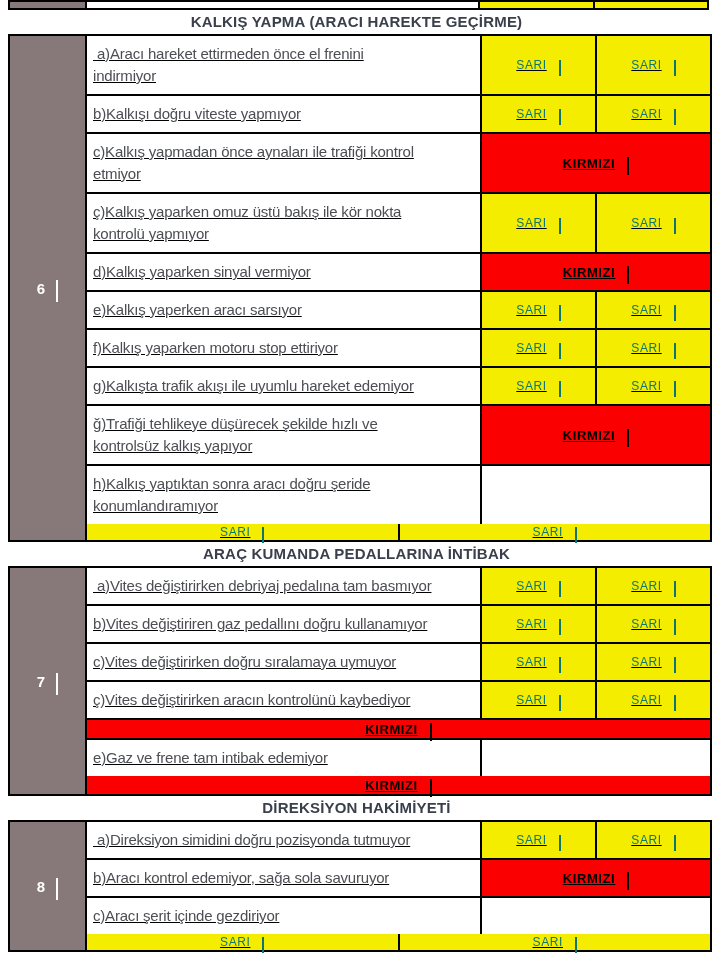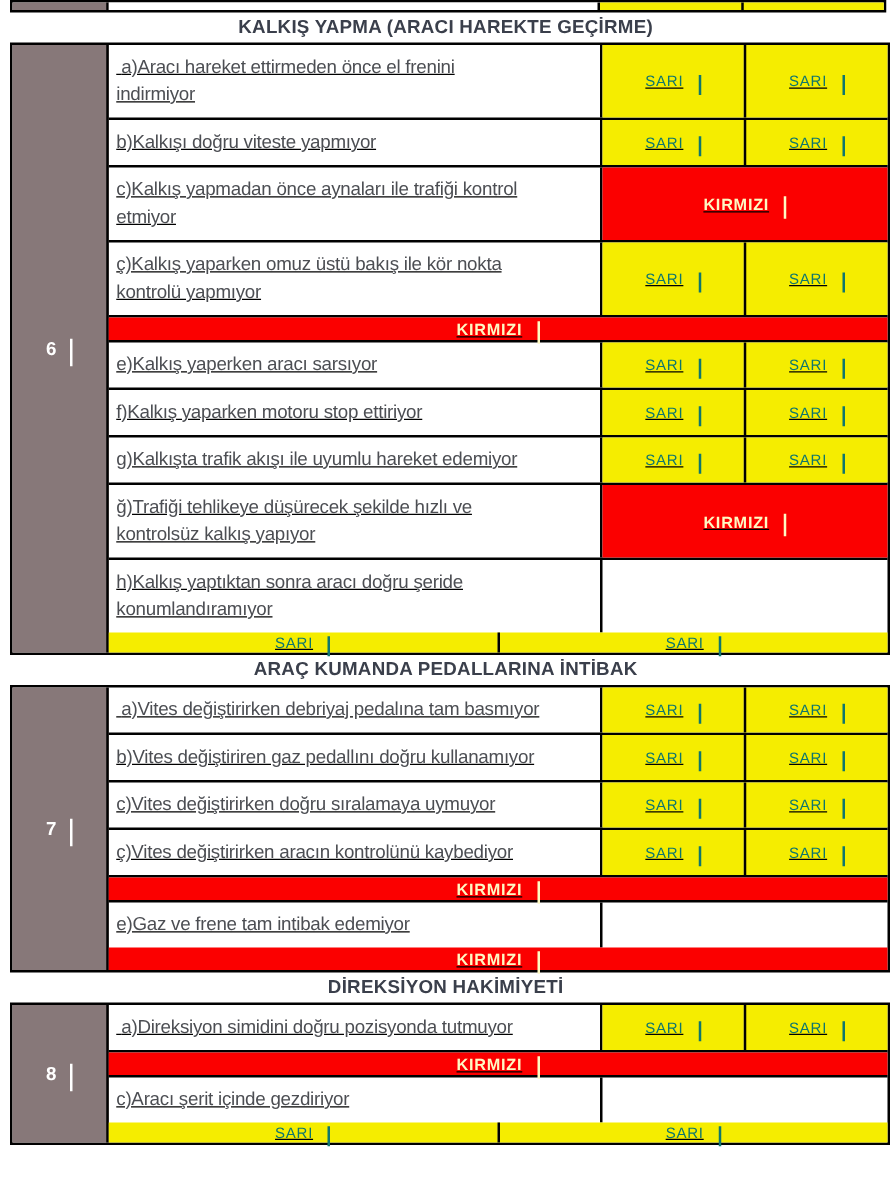--- a/index.html
+++ b/index.html
@@ -48,21 +48,21 @@
     font-size:15px;line-height:22px;color:var(--body-text);
     letter-spacing:-0.2px;white-space:pre-wrap;
     display:flex;align-items:center;
   }
   .res{flex:1;display:flex;align-items:stretch;}
   .cell{display:flex;align-items:center;justify-content:center;}
   .cell.sari{flex:1;background:var(--yellow);color:#0f766e;}
   .cell.sari .txt{font-size:12px;letter-spacing:.6px;}
   .cell.sari .bar{height:16px;margin-left:12px;transform:translateY(3px);}
   .cell.second{border-left:2px solid var(--border);}
-  .cell.kirmizi{flex:1;background:var(--red);color:#fef9c3;}
+  .cell.kirmizi{flex:1;background:var(--red);color:#000000;}
   .cell.kirmizi .txt{font-size:13px;font-weight:bold;letter-spacing:.6px;}
   .cell.kirmizi .bar{height:18px;margin-left:12px;transform:translateY(3px);}
 </style>
 </head>
 <body>
 
 <div class="page">
   <div class="partial-row">
     <div class="p-num"></div>
     <div class="p-desc"></div>
@@ -129,20 +129,21 @@
                   <span class="bar"></span>
       </div>
       <div class="cell sari second">
         <span class="txt">SARI</span>
                   <span class="bar"></span>
       </div>
     </div>
   </div>
 
   <div class="row">
+    <div class="desc">d)Kalkış yaparken sinyal vermiyor</div>
     <div class="res">
       <div class="cell kirmizi">
         <span class="txt">KIRMIZI</span>
                   <span class="bar"></span>
       </div>
     </div>
   </div>
 
   <div class="row">
     <div class="desc">e)Kalkış yaperken aracı sarsıyor</div>
@@ -317,20 +318,21 @@
                   <span class="bar"></span>
       </div>
       <div class="cell sari second">
         <span class="txt">SARI</span>
                   <span class="bar"></span>
       </div>
     </div>
   </div>
 
   <div class="row">
+    <div class="desc">b)Aracı kontrol edemiyor, sağa sola savuruyor</div>
     <div class="res">
       <div class="cell kirmizi">
         <span class="txt">KIRMIZI</span>
                   <span class="bar"></span>
       </div>
     </div>
   </div>
 
   <div class="row">
     <div class="desc">c)Aracı şerit içinde gezdiriyor</div>

